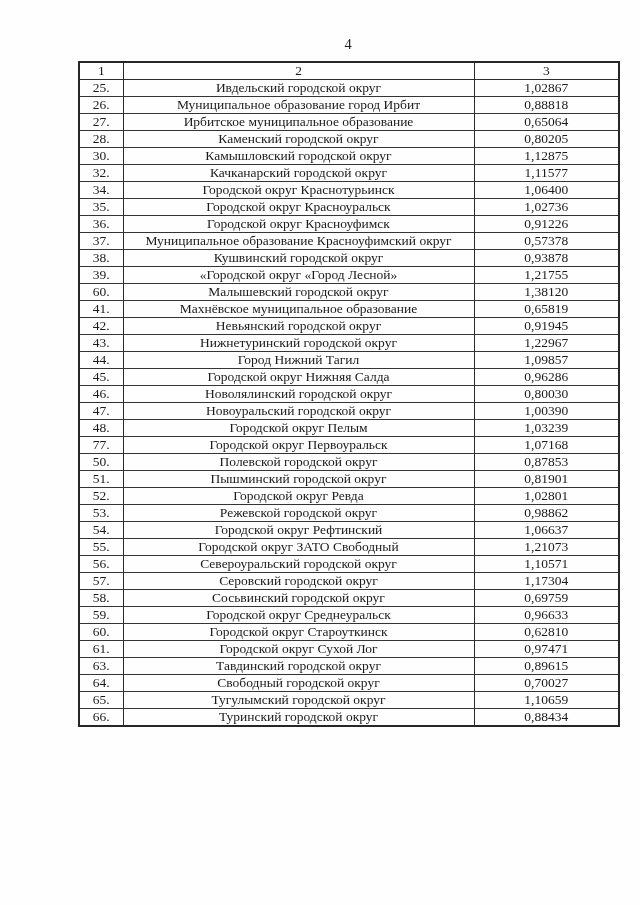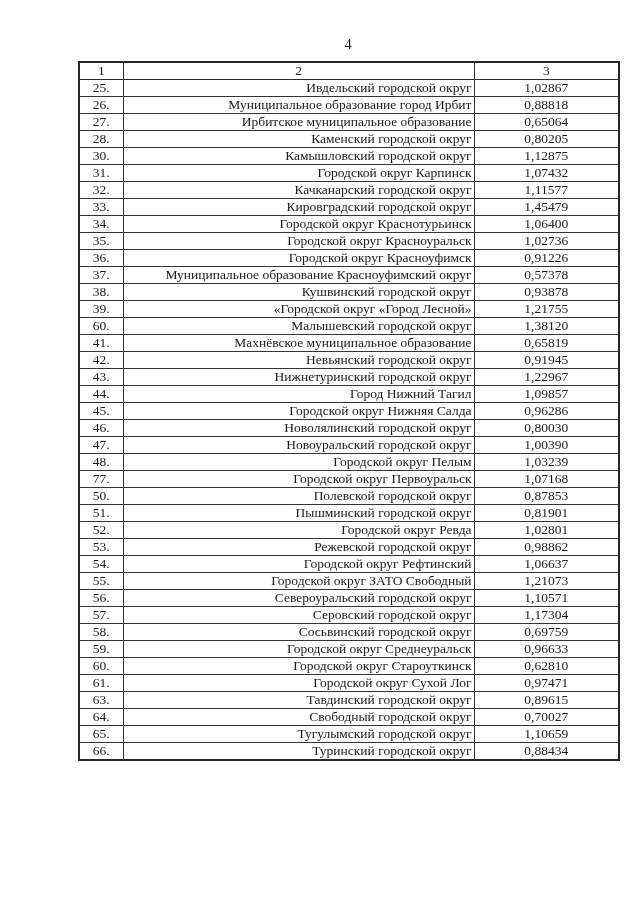--- a/index.html
+++ b/index.html
@@ -44,21 +44,21 @@
     font-weight: normal;
     line-height: 16px;
     padding: 0 2px;
     white-space: nowrap;
     overflow: hidden;
     color: #1b1b1b;
   }
   table.doc-table { border: 2px solid #262626; }
   th.col-num, td.col-num { text-align: center; }
   th.col-name { text-align: center; }
-  td.col-name { text-align: right; padding-left: 5px; }
+  td.col-name { text-align: center; padding-left: 5px; }
   th.col-value, td.col-value { text-align: center; }
   
   table.doc-table tr td { border-bottom-color: #343434; }
 </style>
 </head>
 <body>
 
 <div class="page">
 
   <div class="page-number">4</div>
@@ -96,35 +96,25 @@
           <td class="col-num">28.</td>
           <td class="col-name">Каменский городской округ</td>
           <td class="col-value">0,80205</td>
         </tr>
         <tr>
           <td class="col-num">30.</td>
           <td class="col-name">Камышловский городской округ</td>
           <td class="col-value">1,12875</td>
         </tr>
         <tr>
-          <td class="col-num">31.</td>
-          <td class="col-name">Городской округ Карпинск</td>
-          <td class="col-value">1,07432</td>
-        </tr>
-        <tr>
           <td class="col-num">32.</td>
           <td class="col-name">Качканарский городской округ</td>
           <td class="col-value">1,11577</td>
         </tr>
         <tr>
-          <td class="col-num">33.</td>
-          <td class="col-name">Кировградский городской округ</td>
-          <td class="col-value">1,45479</td>
-        </tr>
-        <tr>
           <td class="col-num">34.</td>
           <td class="col-name">Городской округ Краснотурьинск</td>
           <td class="col-value">1,06400</td>
         </tr>
         <tr>
           <td class="col-num">35.</td>
           <td class="col-name">Городской округ Красноуральск</td>
           <td class="col-value">1,02736</td>
         </tr>
         <tr>

